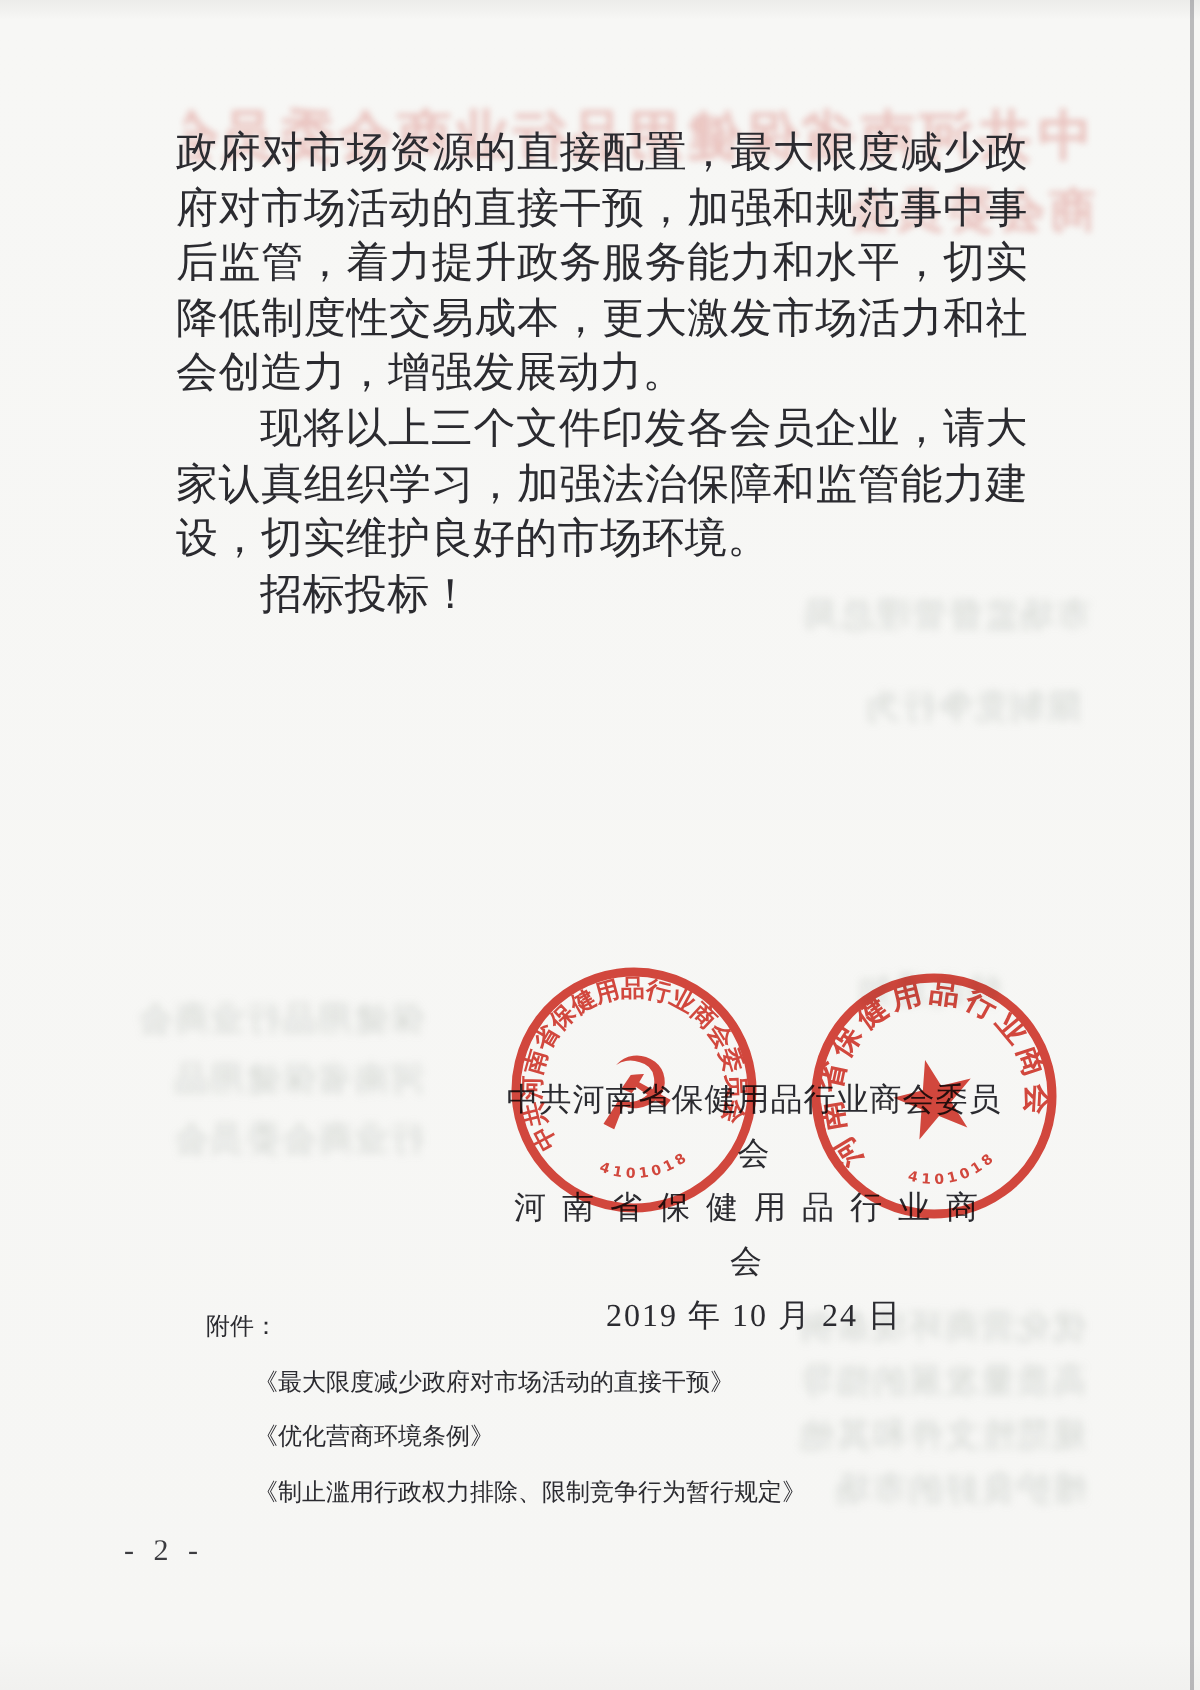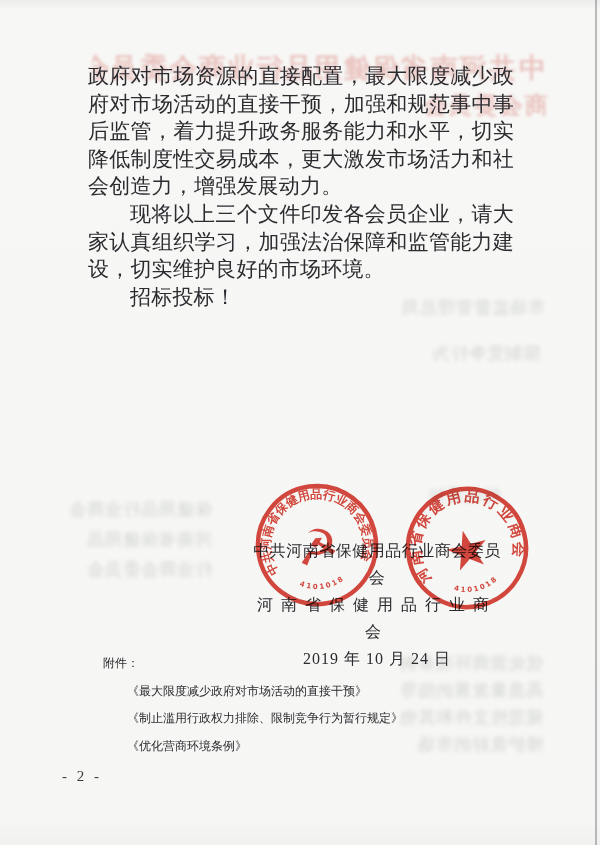--- a/index.html
+++ b/index.html
@@ -132,21 +132,21 @@
     </text>
     <text x="66" y="68" font-size="52" fill="#d6392e" text-anchor="middle" dominant-baseline="central">★</text>
     <text font-size="7" fill="#d6392e" letter-spacing="2">
       <textPath href="#arcRb" startOffset="50%" text-anchor="middle">4101018</textPath>
     </text>
   </svg>
 
   <div class="attachments">
     <div>附件：</div>
     <div class="item">《最大限度减少政府对市场活动的直接干预》</div>
+    <div class="item">《优化营商环境条例》</div>
     <div class="item">《制止滥用行政权力排除、限制竞争行为暂行规定》</div>
-    <div class="item">《优化营商环境条例》</div>
   </div>
 
   <div class="page-number">- 2 -</div>
 
   <div class="edge-right"></div>
 
 </div>
 
 </body></html>

